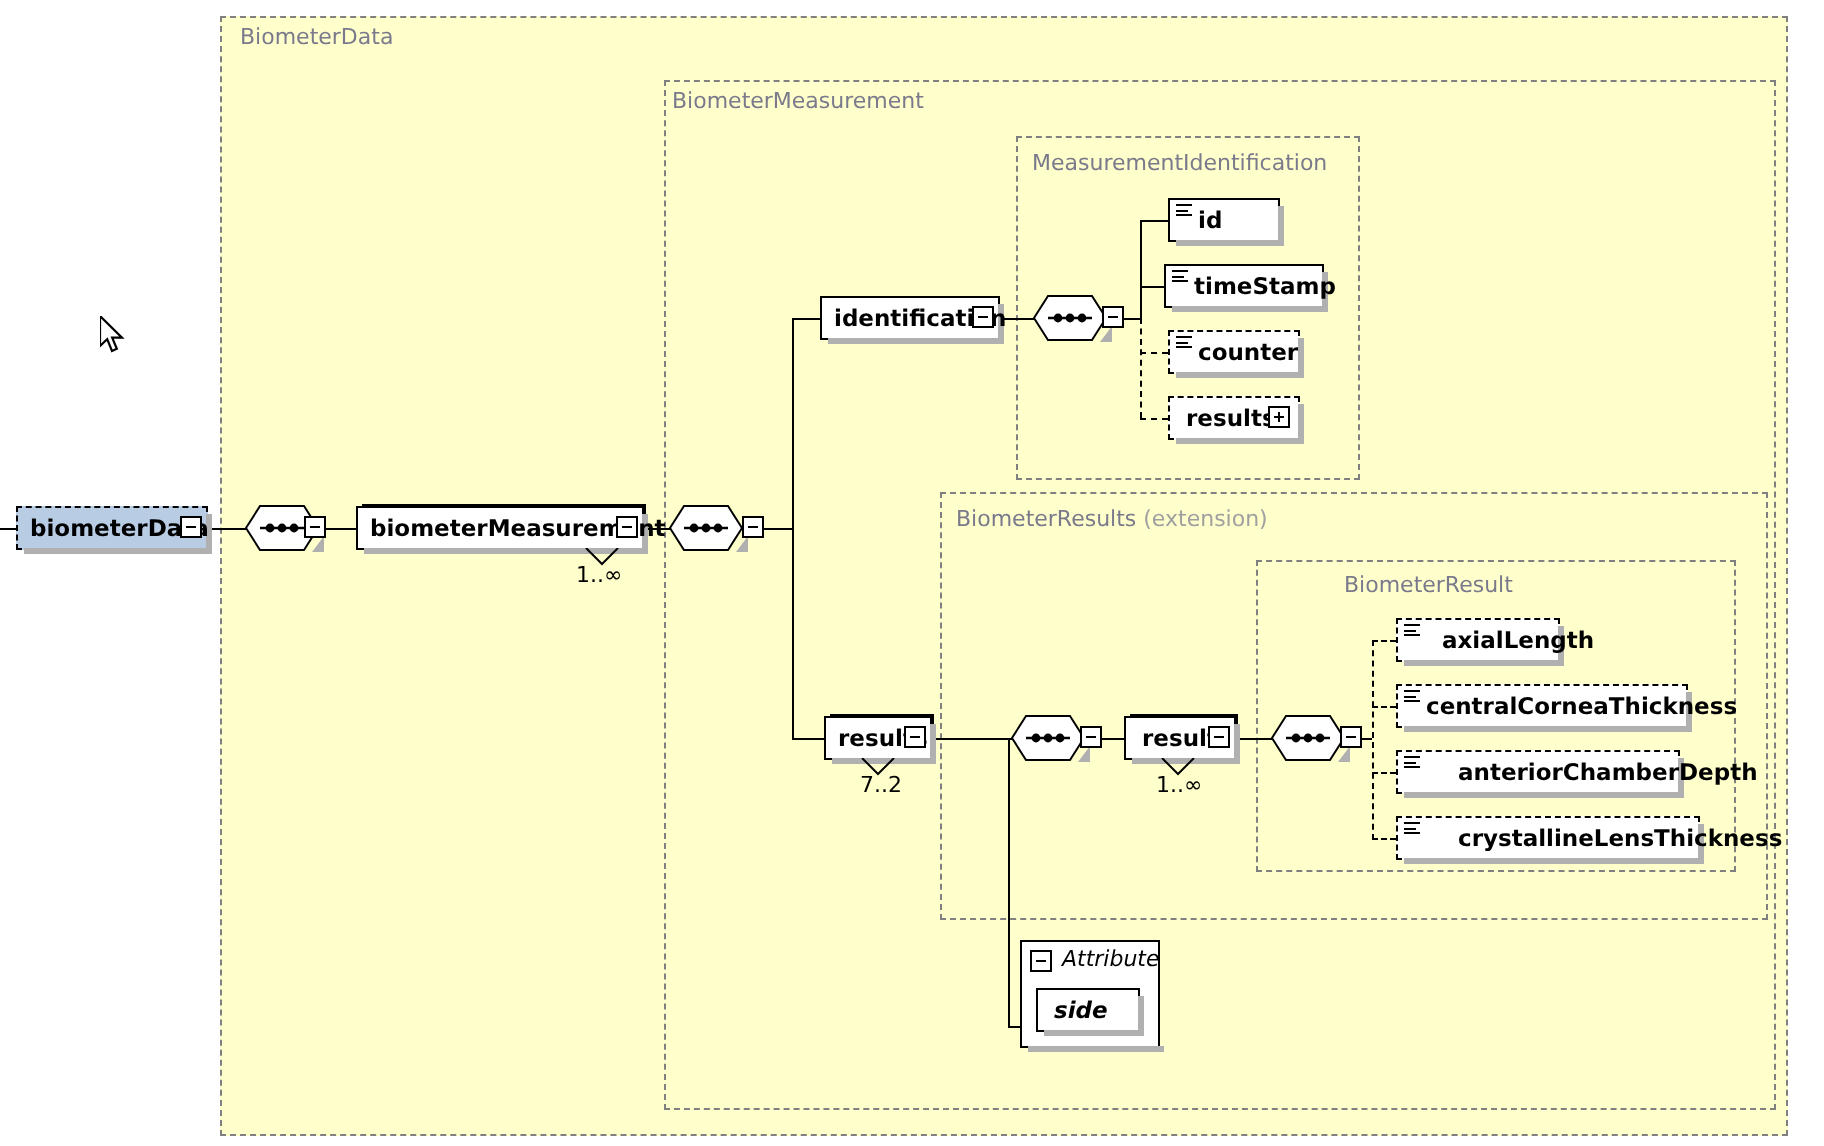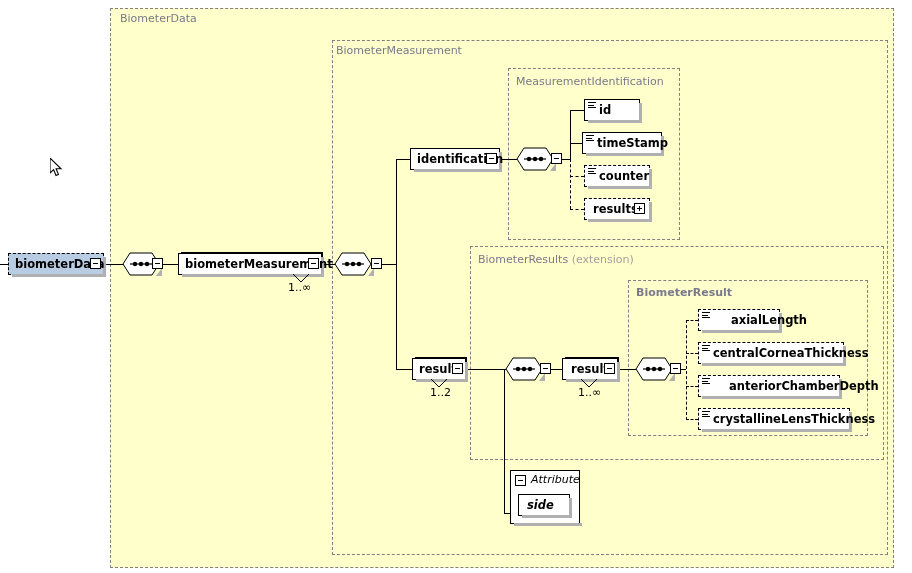--- a/index.html
+++ b/index.html
@@ -86,21 +86,21 @@
     <span>MeasurementIdentification</span>
   </div>
 
   <div class="group" style="left:470px;top:246px;width:414px;height:214px;"></div>
   <div class="group-label" style="left:478px;top:253px;">
     <span>BiometerResults</span>
     <span class="ext">(extension)</span>
   </div>
 
   <div class="group" style="left:628px;top:280px;width:240px;height:156px;"></div>
-  <div class="group-label" style="left:636px;top:286px;font-weight:bold;">
+  <div class="group-label" style="left:672px;top:286px;">
     <span>BiometerResult</span>
   </div>
 
   <div class="ln h" style="left:0px;top:264px;width:8px;"></div>
 
   <div class="ln h" style="left:104px;top:264px;width:20px;"></div>
 
   <div class="ln h" style="left:160px;top:264px;width:18px;"></div>
 
   <div class="ln h" style="left:322px;top:264px;width:14px;"></div>
@@ -269,34 +269,34 @@
 
   <div class="node repeat sh" style="left:412px;top:358px;width:54px;text-align:center;">
     <span class="lbl">results</span>
   </div>
   <div class="pm" style="left:452px;top:363px;">
       <span class="h"></span>
     </div>
   <svg class="caret" style="left:430px;top:379px;" width="18" height="9">
       <polyline points="1,0 9,8 17,0" fill="none" stroke="#000" stroke-width="1"></polyline>
     </svg>
-  <div class="card" style="left:430px;top:386px;">1..2</div>
+  <div class="card" style="left:430px;top:386px;">7..2</div>
 
   <div class="node repeat sh" style="left:562px;top:358px;width:56px;text-align:center;">
     <span class="lbl">result</span>
   </div>
   <div class="pm" style="left:604px;top:363px;">
       <span class="h"></span>
     </div>
   <svg class="caret" style="left:580px;top:379px;" width="18" height="9">
       <polyline points="1,0 9,8 17,0" fill="none" stroke="#000" stroke-width="1"></polyline>
     </svg>
   <div class="card" style="left:578px;top:386px;">1..∞</div>
 
-  <div class="node dashed sh" style="left:698px;top:309px;width:82px;padding-left:32px;">
+  <div class="node dashed sh" style="left:698px;top:309px;width:82px;padding-left:22px;">
     <span class="eglyph">
         <i></i>
         <i></i>
         <i></i>
       </span>
     <span class="lbl">axialLength</span>
   </div>
 
   <div class="node dashed sh" style="left:698px;top:342px;width:146px;padding-left:14px;">
     <span class="eglyph">
@@ -309,21 +309,21 @@
 
   <div class="node dashed sh" style="left:698px;top:375px;width:142px;padding-left:30px;">
     <span class="eglyph">
         <i></i>
         <i></i>
         <i></i>
       </span>
     <span class="lbl">anteriorChamberDepth</span>
   </div>
 
-  <div class="node dashed sh" style="left:698px;top:408px;width:152px;padding-left:14px;">
+  <div class="node dashed sh" style="left:698px;top:408px;width:152px;padding-left:30px;">
     <span class="eglyph">
         <i></i>
         <i></i>
         <i></i>
       </span>
     <span class="lbl">crystallineLensThickness</span>
   </div>
 
   <div class="attrbox" style="left:510px;top:470px;width:70px;height:54px;">
     <span class="pm" style="left:4px;top:4px;">

